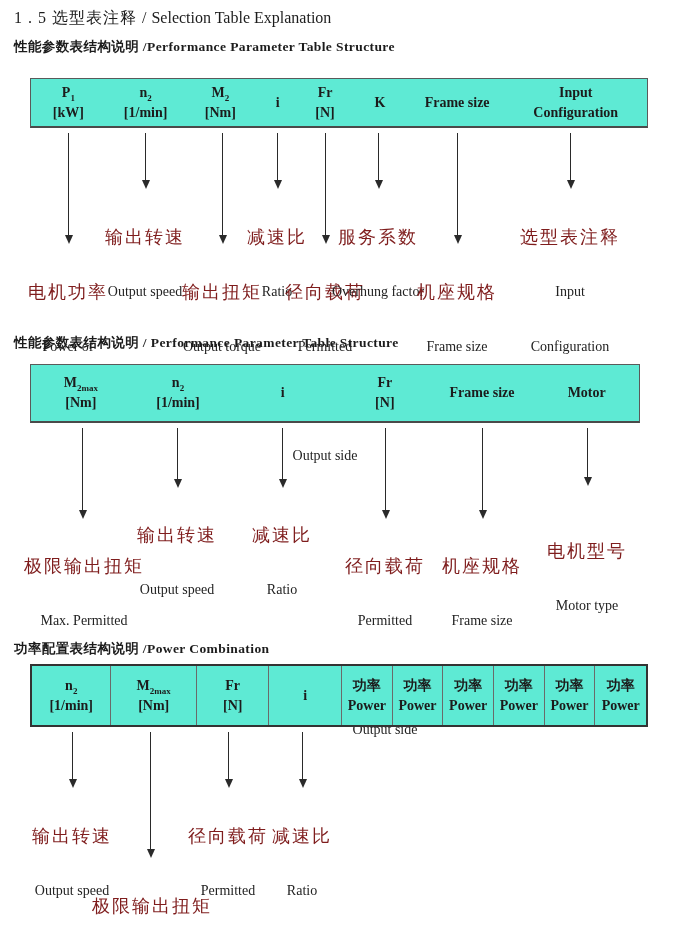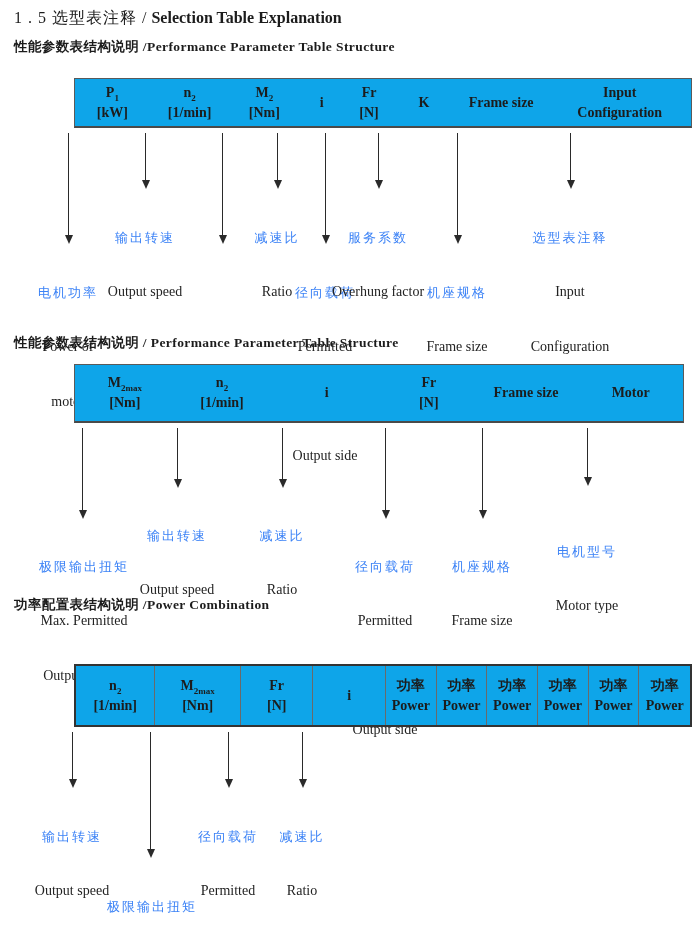--- a/index.html
+++ b/index.html
@@ -1,34 +1,34 @@
 <!DOCTYPE html>
 <html><head>
 <meta charset="utf-8">
 <style>
   html,body{margin:0;padding:0;background:#ffffff;}
   .page{position:relative;width:695px;height:931px;background:#ffffff;overflow:hidden;
         font-family:"Liberation Serif",serif;color:#1c1c1c;}
   .doc-title{position:absolute;left:14px;top:8px;font-size:16px;white-space:pre;}
   .doc-title .zh-part{font-weight:normal;letter-spacing:1px;}
-  .doc-title .en-part{font-weight:bold;}
+  .doc-title .en-part{font-weight:normal;}
   .sec-heading{position:absolute;left:14px;font-size:13.5px;font-weight:bold;letter-spacing:.4px;white-space:pre;}
-  .hdr-table{position:absolute;display:flex;background:#0ea5e9;
-             border:1px solid #5a5a5a;border-bottom:2px solid #4a4a4a;box-sizing:border-box;margin-left:44px;}
+  .hdr-table{position:absolute;display:flex;background:#5eead4;
+             border:1px solid #5a5a5a;border-bottom:2px solid #4a4a4a;box-sizing:border-box;}
   .hdr-table .cell{display:flex;flex-direction:column;justify-content:center;align-items:center;
              box-sizing:border-box;font-weight:bold;font-size:14px;line-height:20px;text-align:center;}
   .hdr-table sub{font-size:9px;font-weight:bold;line-height:0;}
   .t3{border:2px solid #333;border-bottom:2px solid #333;}
   .t3 .cell{border-right:1px solid #6a6a6a;}
   .t3 .cell:last-child{border-right:none;}
   .arrow{position:absolute;width:1px;background:#2a2a2a;}
   .arrow::after{content:"";position:absolute;left:50%;bottom:-9px;transform:translateX(-50%);
              width:0;height:0;border:4.5px solid transparent;border-top:9px solid #2a2a2a;border-bottom:none;}
   .lbl{position:absolute;transform:translateX(-50%);text-align:center;white-space:pre;}
-  .lbl .zh{font-size:13px;letter-spacing:2px;color:#3b82f6;line-height:19px;font-family:Liberation Serif, serif;}
+  .lbl .zh{font-size:18px;letter-spacing:2px;color:#7f1d1d;line-height:19px;font-family:Liberation Serif, serif;}
   .lbl .en{font-size:14px;color:#222;line-height:18.5px;font-family:"Liberation Serif",serif;}
 </style>
 </head>
 <body>
 
 <div class="page">
 
   <div class="doc-title"><span class="zh-part">1 . 5 选型表注释 /</span><span class="en-part"> Selection Table Explanation</span></div>
 
   <div class="sec-heading" style="top:38px;">性能参数表结构说明 /Performance Parameter Table Structure</div>
@@ -76,20 +76,24 @@
 
   <div class="lbl" style="left:68px;top:247px;text-align:center;">
     <div class="zh">电机功率</div>
     <div class="en">Power of</div>
     <div class="en">motor</div>
   </div>
   <div class="lbl" style="left:145px;top:192px;">
     <div class="zh">输出转速</div>
     <div class="en">Output speed</div>
   </div>
+  <div class="lbl" style="left:222px;top:247px;">
+    <div class="zh">输出扭矩</div>
+    <div class="en">Output torque</div>
+  </div>
   <div class="lbl" style="left:277px;top:192px;">
     <div class="zh">减速比</div>
     <div class="en">Ratio</div>
   </div>
   <div class="lbl" style="left:325px;top:247px;">
     <div class="zh">径向载荷</div>
     <div class="en">Permitted</div>
     <div class="en">Overhung load</div>
     <div class="en">Output side</div>
   </div>
@@ -161,21 +165,21 @@
   </div>
   <div class="lbl" style="left:482px;top:521px;">
     <div class="zh">机座规格</div>
     <div class="en">Frame size</div>
   </div>
   <div class="lbl" style="left:587px;top:506px;">
     <div class="zh">电机型号</div>
     <div class="en">Motor type</div>
   </div>
 
-  <div class="sec-heading" style="top:596px;">功率配置表结构说明 /Power Combination</div>
+  <div class="sec-heading" style="top:640px;">功率配置表结构说明 /Power Combination</div>
 
   <div class="hdr-table t3" style="left:30px;top:664px;width:618px;height:63px;">
     <div class="cell" style="width:80px;">
         <div><span>n</span><sub>2</sub></div>
         <div>[1/min]</div>
       </div>
     <div class="cell" style="width:86px;">
         <div><span>M</span><sub>2max</sub></div>
         <div>[Nm]</div>
       </div>

